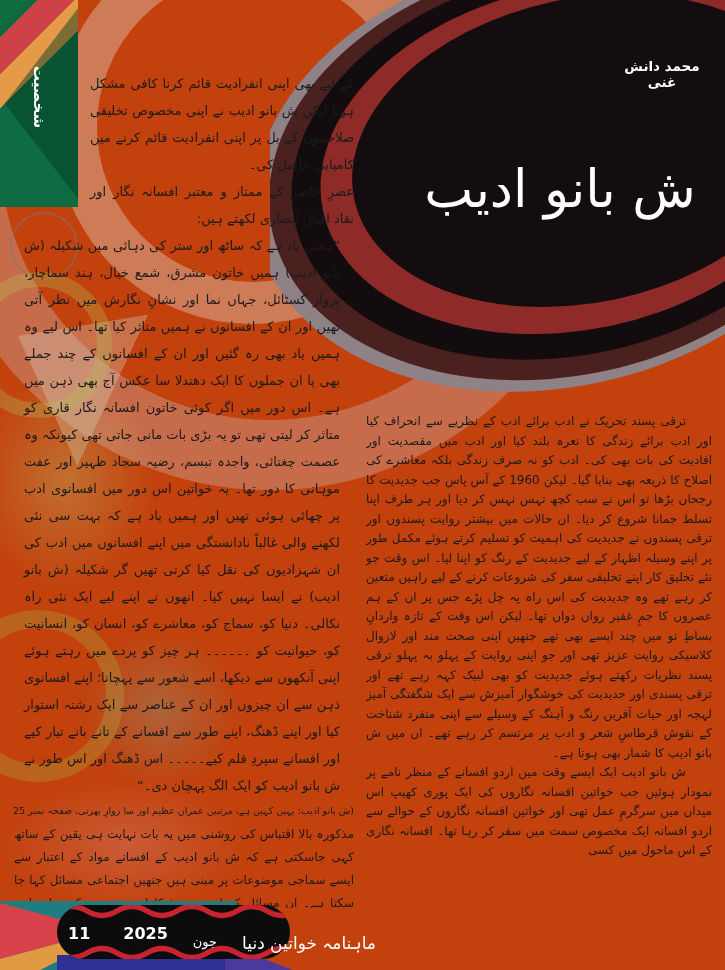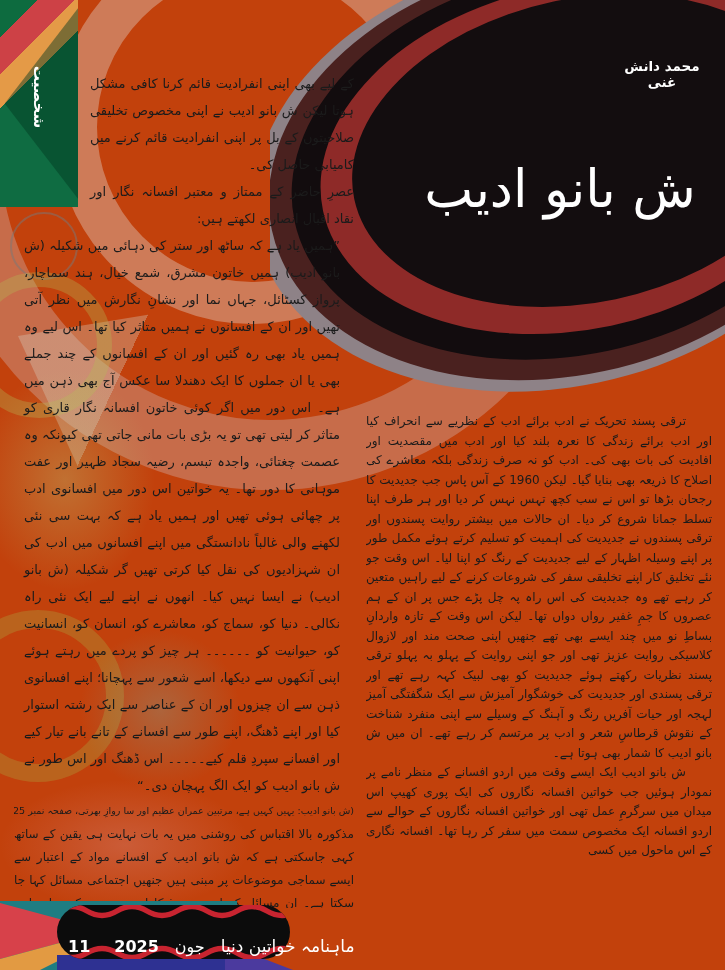--- a/index.html
+++ b/index.html
@@ -72,25 +72,25 @@
     font-size:9.5px; line-height:24px; white-space:nowrap; text-align:right;
   }
   .closing{font-size:12px; line-height:23px;}
   .col-right{left:366px; top:412px; width:346px; height:516px; overflow:hidden;}
   .col-right .body{font-size:12px; line-height:19.5px; text-indent:26px;}
   .col-right .body + .body{text-indent:26px;}
   
   .footer-art{position:absolute; left:0; top:898px; z-index:2;}
   .footer-text{
     position:absolute; left:68px; top:910px; width:216px; height:46px; z-index:3;
-    display:flex; align-items:flex-end; gap:16px; direction:ltr; color:#ffffff;
+    display:flex; align-items:center; gap:25px; direction:ltr; color:#ffffff;
   }
   .footer-page{font-size:16px; font-weight:bold; margin-right:8px;}
   .footer-year{font-size:16px; font-weight:bold;}
-  .footer-month{font-size:16px;margin-top:16px;}
+  .footer-month{font-size:13px;margin-top:16px;}
   .footer-mag{font-size:17px; white-space:nowrap;margin-top:20px;}
 </style>
 </head>
 <body>
 
 <div class="page">
 
   <div class="deco bg-arc1"></div>
   <div class="deco bg-arc2"></div>
   <div class="deco bg-fan"></div>

